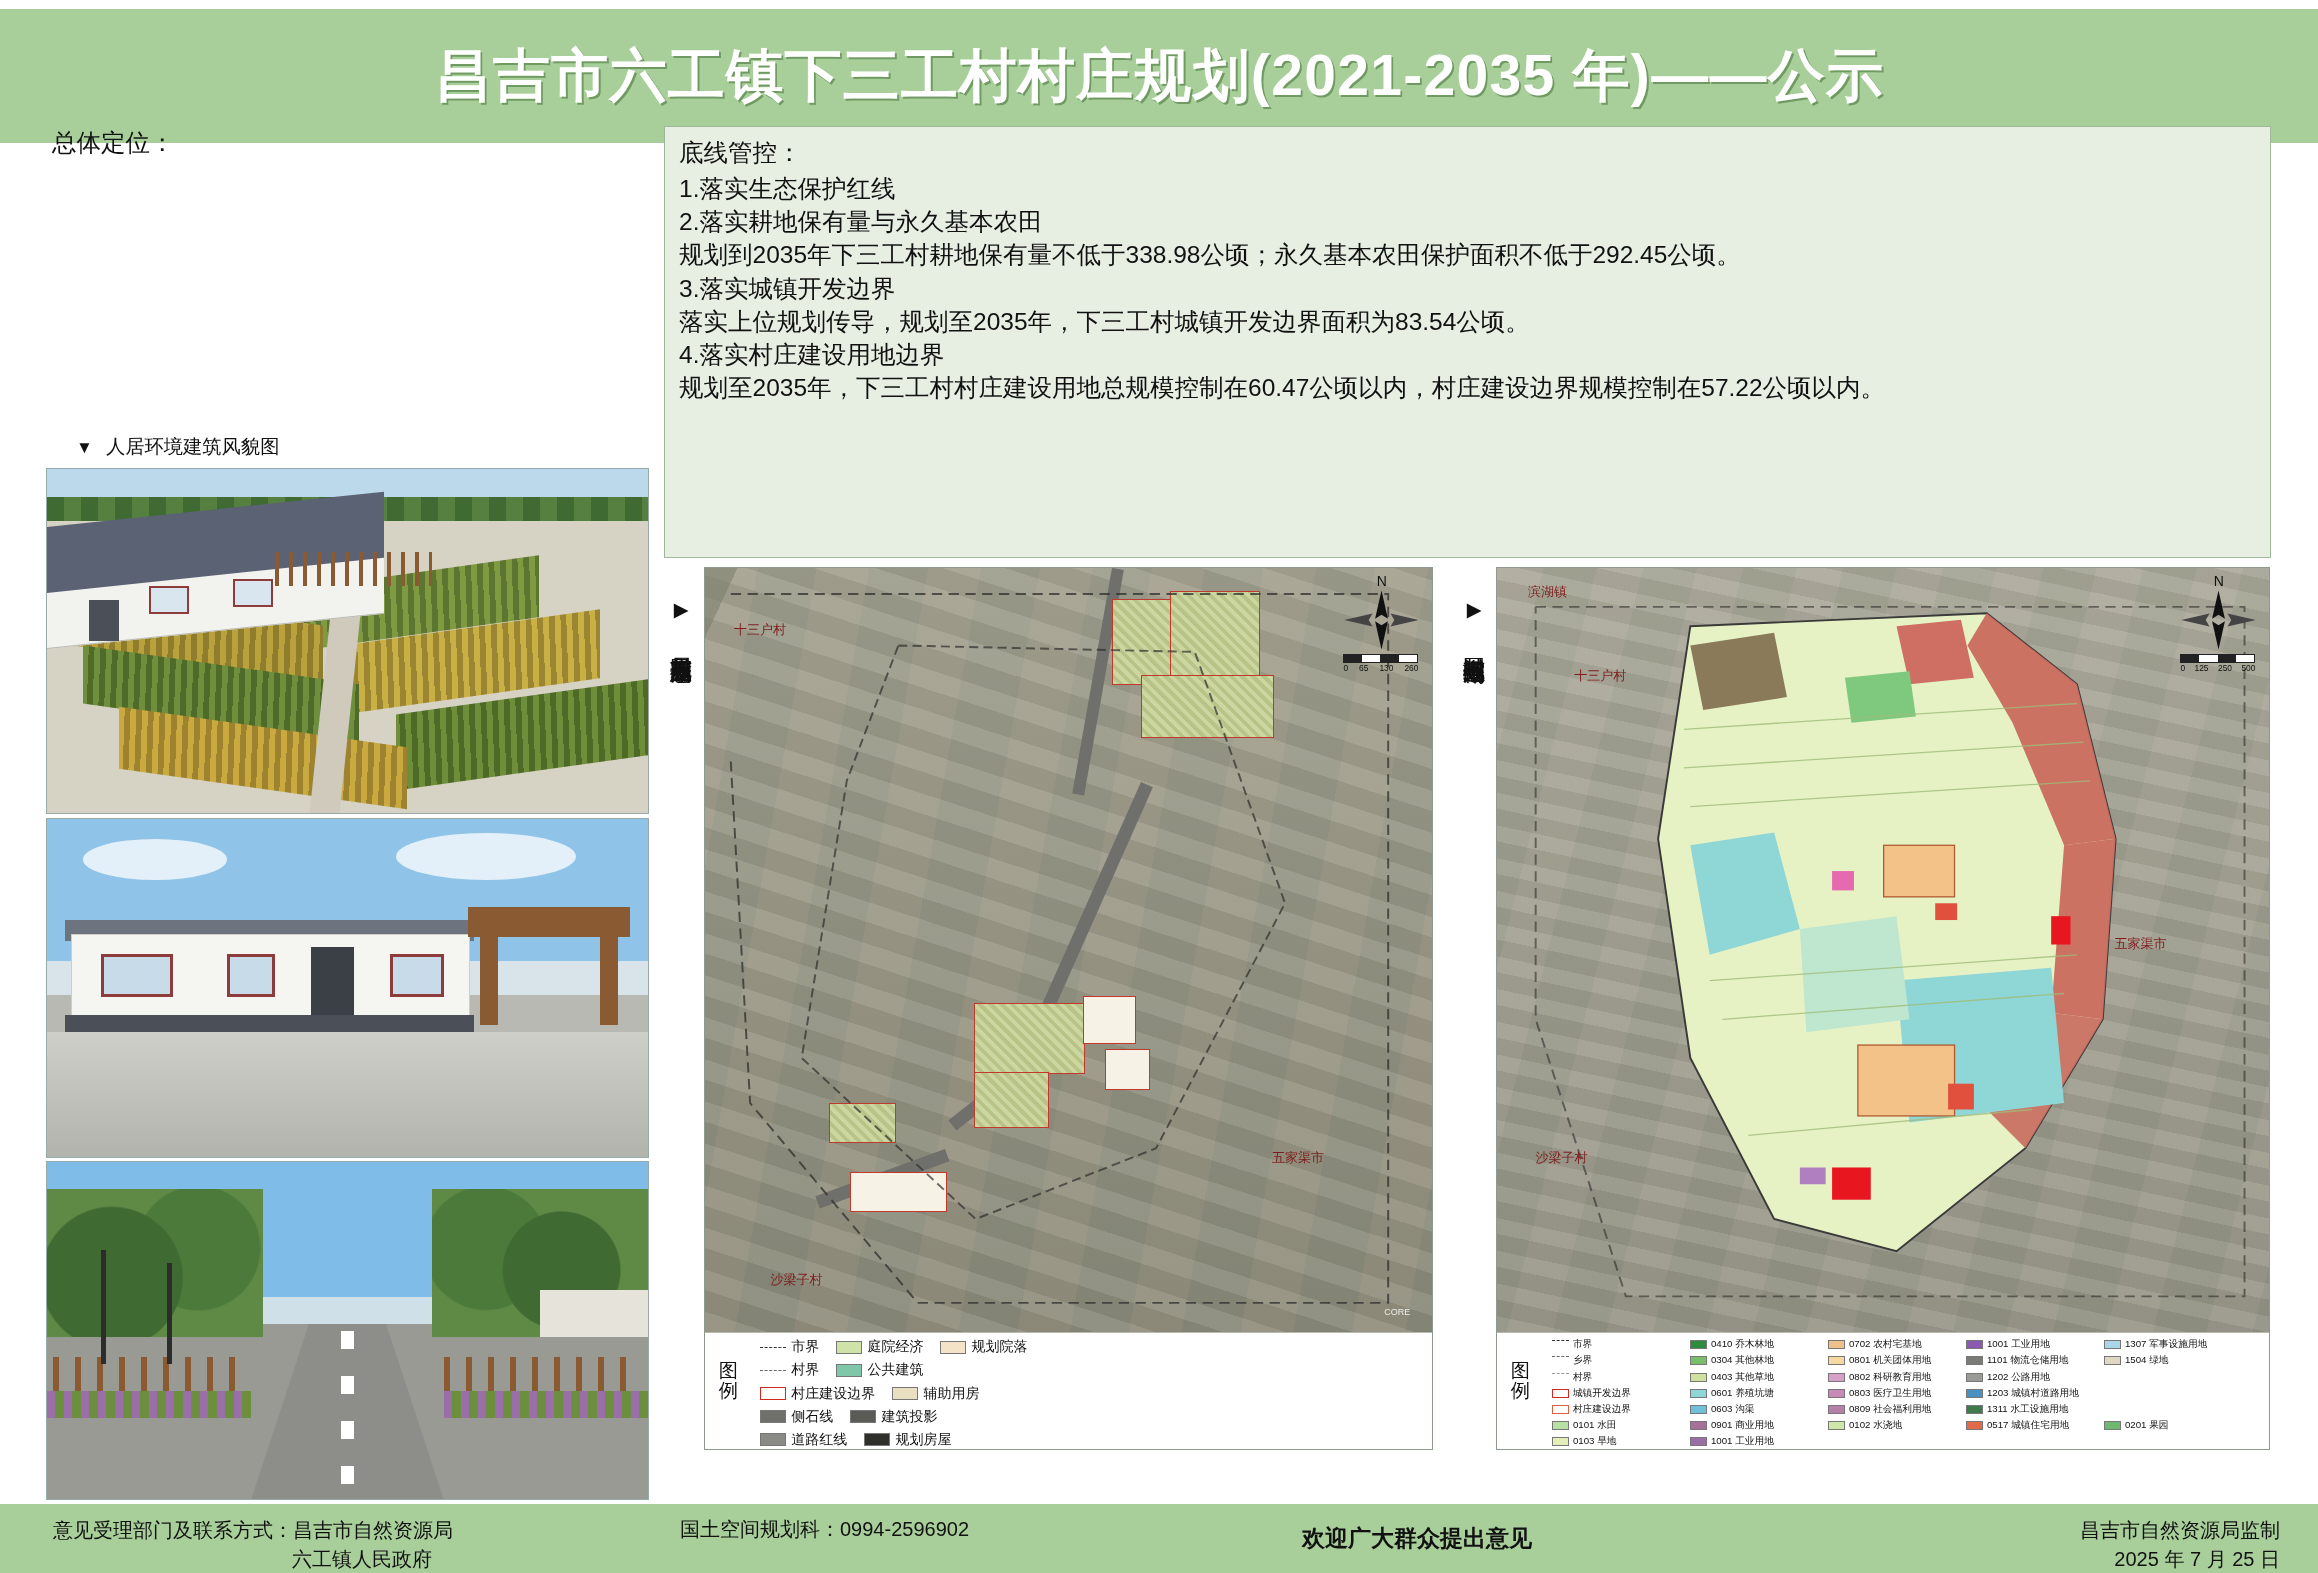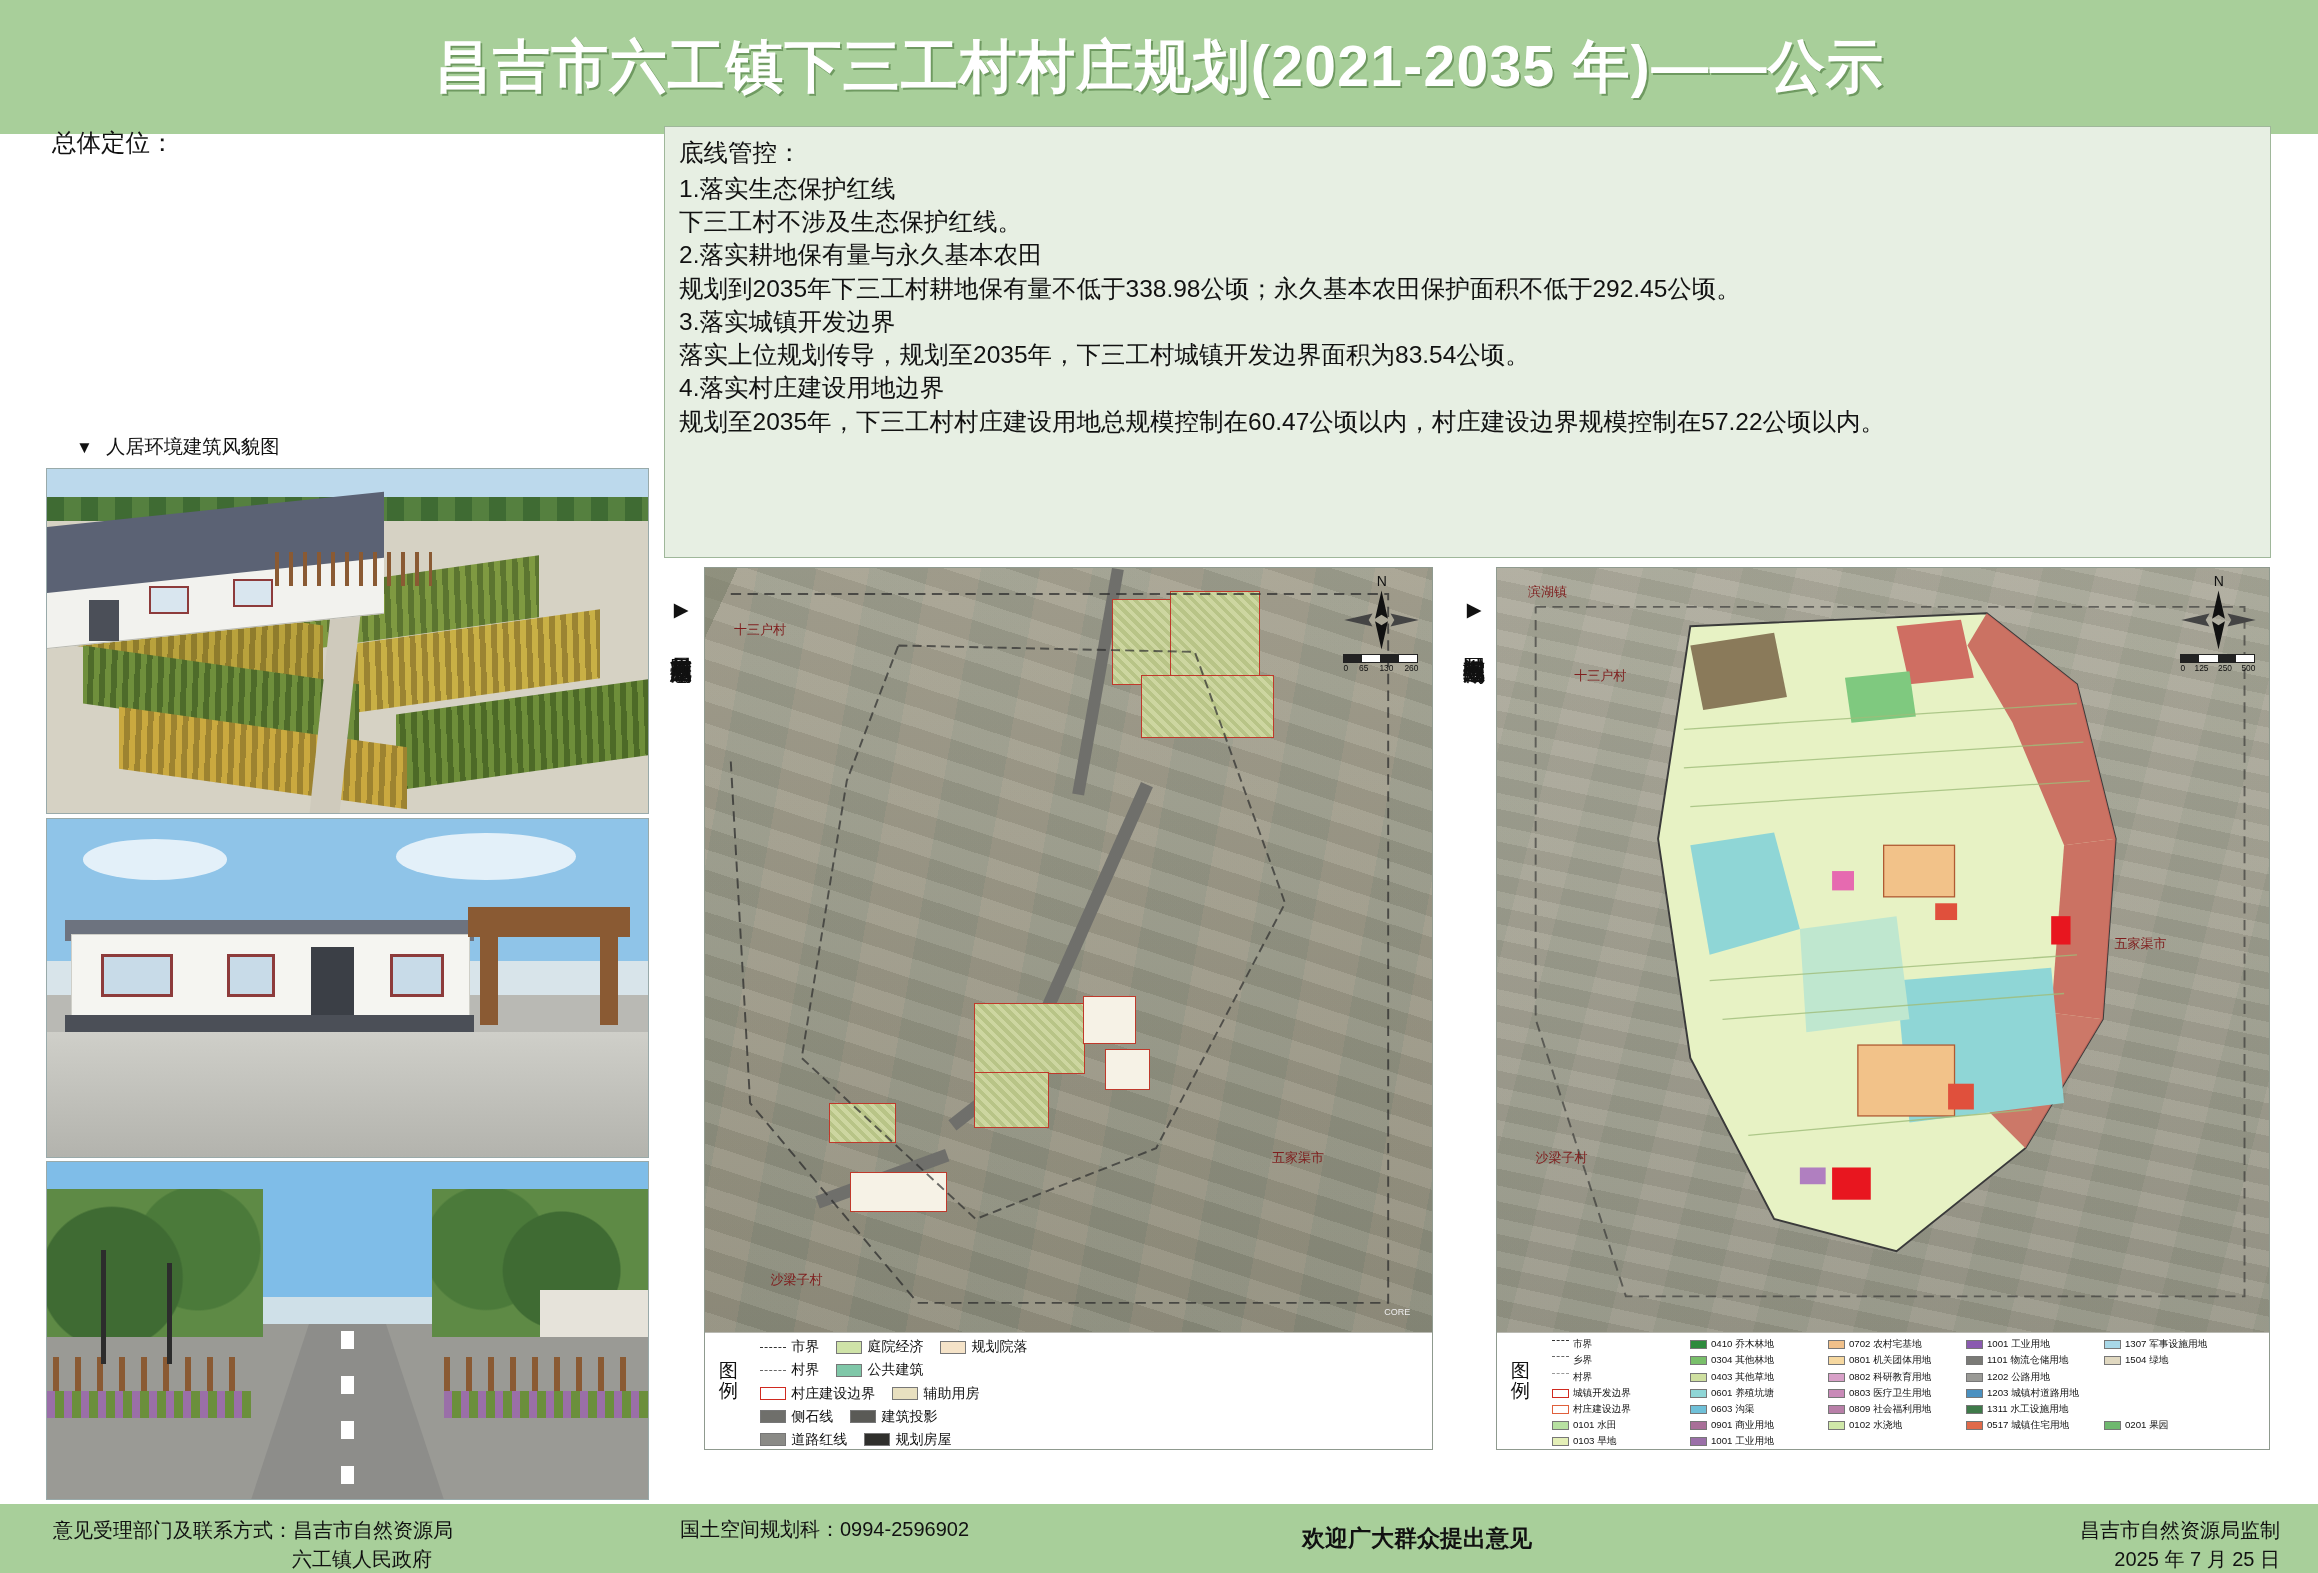--- a/index.html
+++ b/index.html
@@ -6,21 +6,21 @@
   body {
     width:2319px; height:1574px;
     background:#ffffff;
     font-family:"Liberation Sans", sans-serif;
     color:#111;
     overflow:hidden;
     position:relative;
   }
   
   .header {
-    position:absolute; left:0; top:0; width:2319px; height:134px;
+    position:absolute; left:0; top:9px; width:2319px; height:134px;
     background:#a8cf9a;
     display:flex; align-items:center; justify-content:center;
   }
   .header-title {
     font-size:57px; font-weight:bold; color:#ffffff;
     letter-spacing:1.3px;
     text-shadow:1.9px 1.9px 0 #6f9a61;
     white-space:nowrap;
   }
   
@@ -229,21 +229,20 @@
     <div class="flowerL"></div>
       <div class="flowerR"></div>
     <div class="lamp" style="left:20%; top:30%; height:30%;"></div>
     <div class="lamp" style="left:9%; top:26%; height:34%;"></div>
   </div>
 </div>
 
 <div class="info-box">
   <div class="info-h">底线管控：</div>
   <div class="info-line">1.落实生态保护红线</div>
-  <div class="info-line">下三工村不涉及生态保护红线。</div>
   <div class="info-line">2.落实耕地保有量与永久基本农田</div>
   <div class="info-line">规划到2035年下三工村耕地保有量不低于338.98公顷；永久基本农田保护面积不低于292.45公顷。</div>
   <div class="info-line">3.落实城镇开发边界</div>
   <div class="info-line">落实上位规划传导，规划至2035年，下三工村城镇开发边界面积为83.54公顷。</div>
   <div class="info-line">4.落实村庄建设用地边界</div>
   <div class="info-line">规划至2035年，下三工村村庄建设用地总规模控制在60.47公顷以内，村庄建设边界规模控制在57.22公顷以内。</div>
 </div>
 
 <div class="side-label" id="labelA">
   <span class="tri">▶</span>

